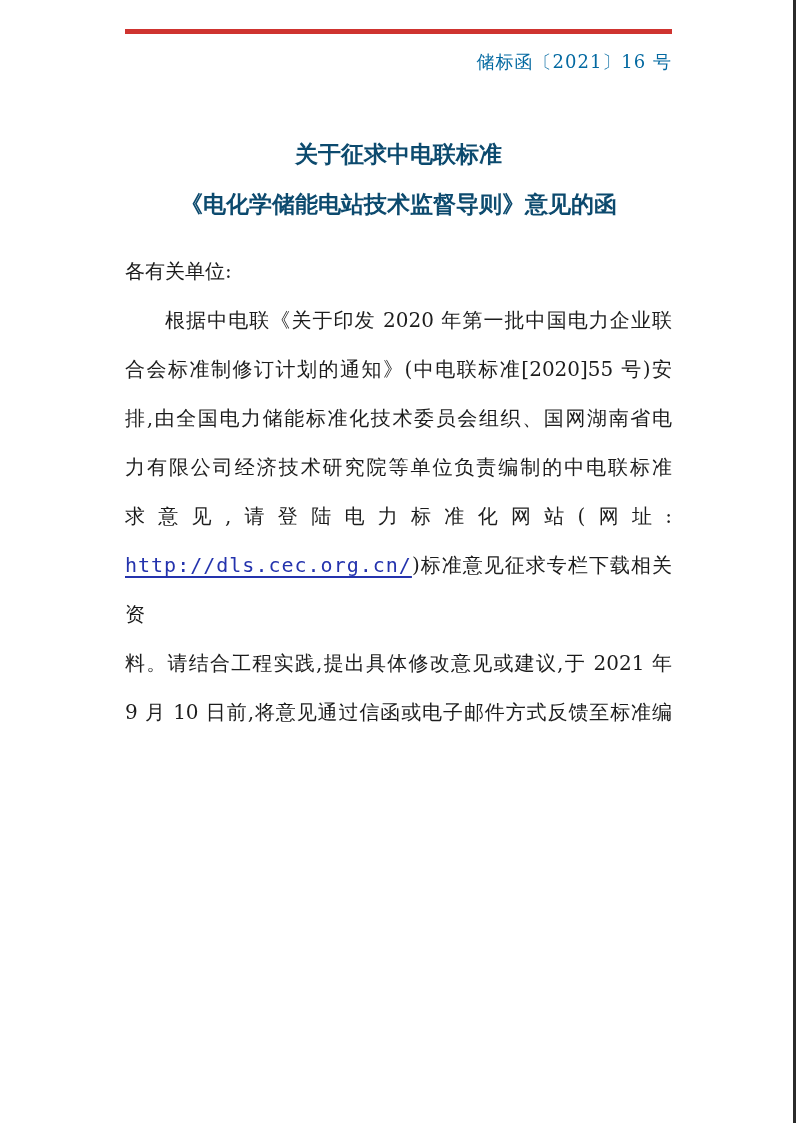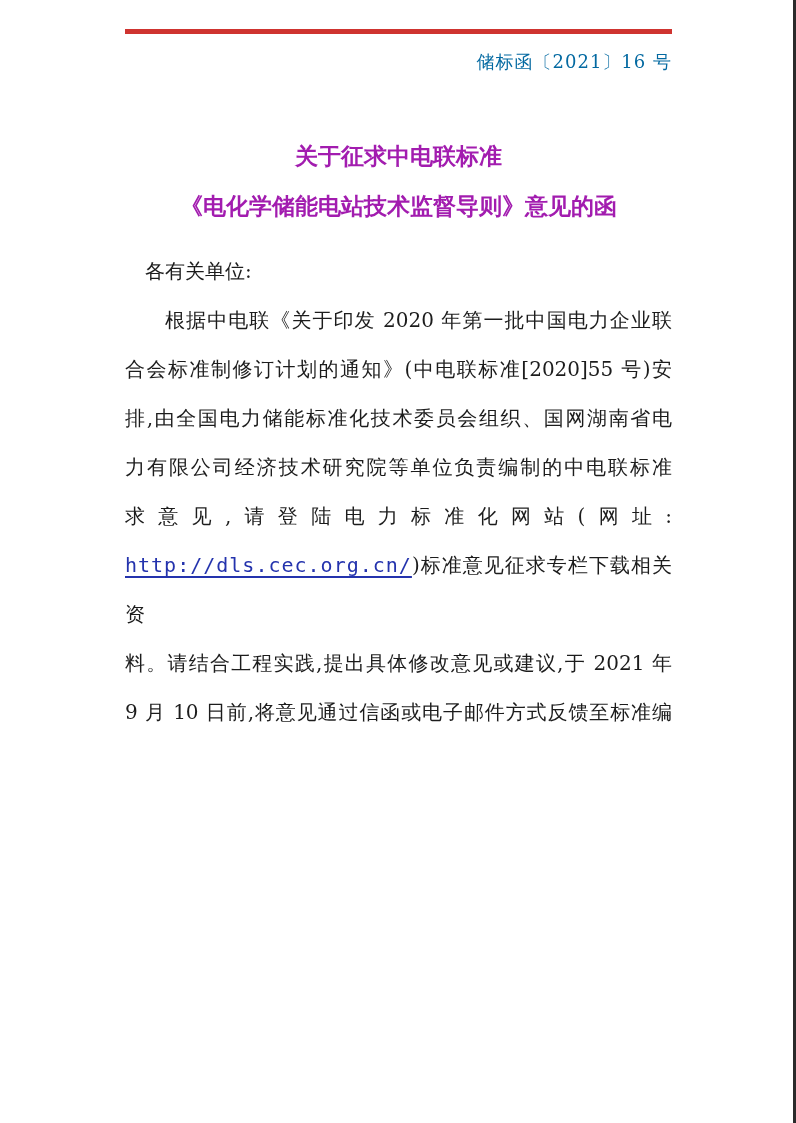--- a/index.html
+++ b/index.html
@@ -44,34 +44,33 @@
     margin-top: 15px;
     font-size: 18px;
     line-height: 26px;
     text-align: right;
     letter-spacing: 1px;
     color: #0369a1;
   }
   .title-block {
     margin-top: 56px;
     text-align: center;
-    font-family: Liberation Sans, sans-serif;
+    font-family: Liberation Mono, monospace;
     font-weight: 700;
-    color: #a21caf;
+    color: #0c4a6e;
   }
   .title-line {
     font-size: 23px;
     line-height: 50px;
   }
   .salutation {
     margin-top: 15px;
     font-size: 20px;
     line-height: 50px;
     text-align: left;
-    margin-left: 20px;
   }
   .body-line {
     font-size: 20px;
     line-height: 49px;
     text-align: justify;
     text-align-last: justify;
   }
   .body-line.indent { text-indent: 2em; }
   .body-line.last   { text-align-last: left; }
   .doc-link {

